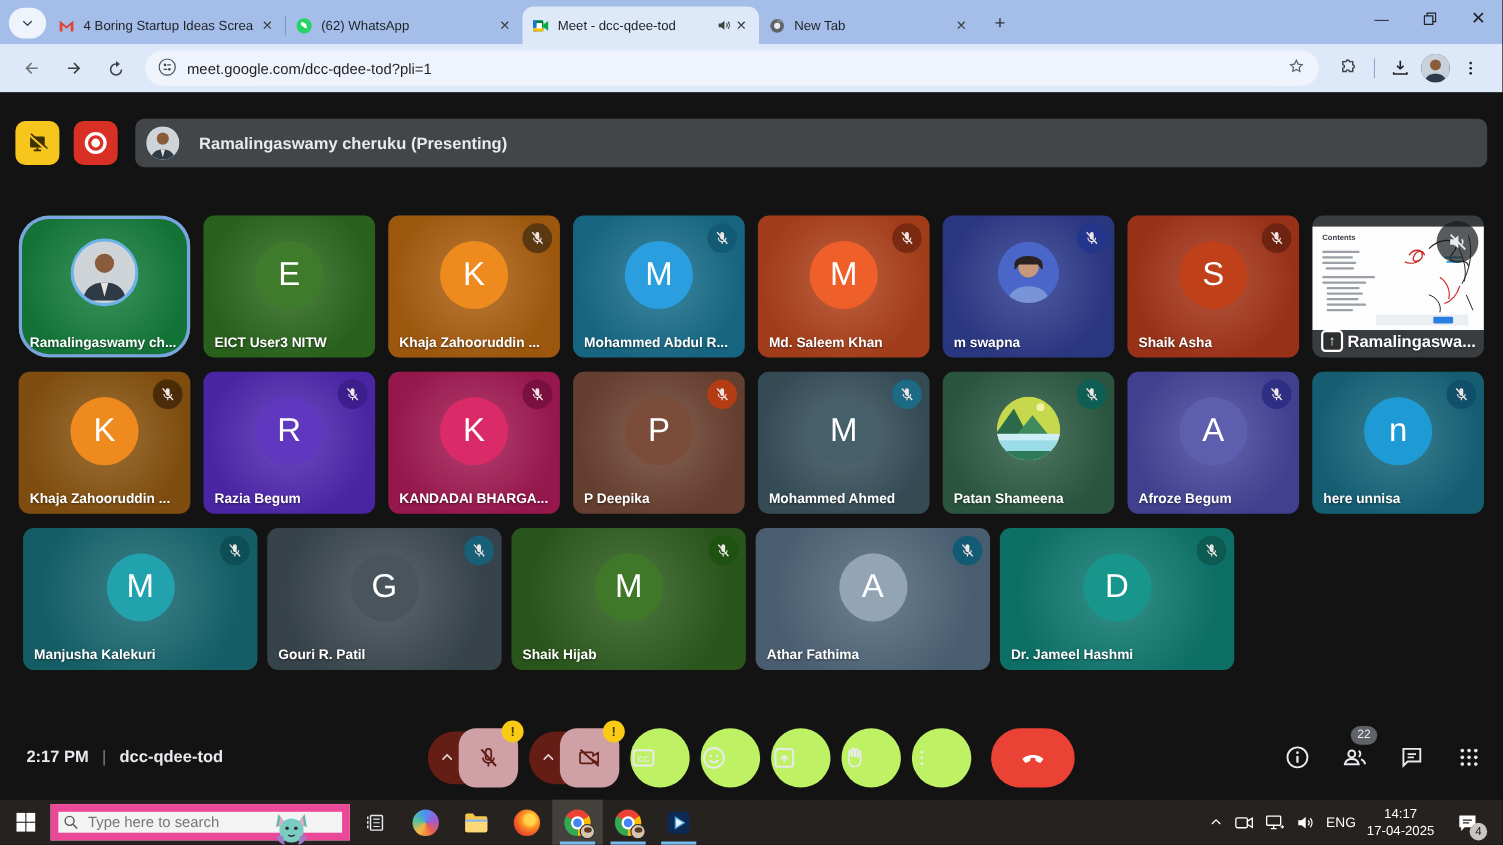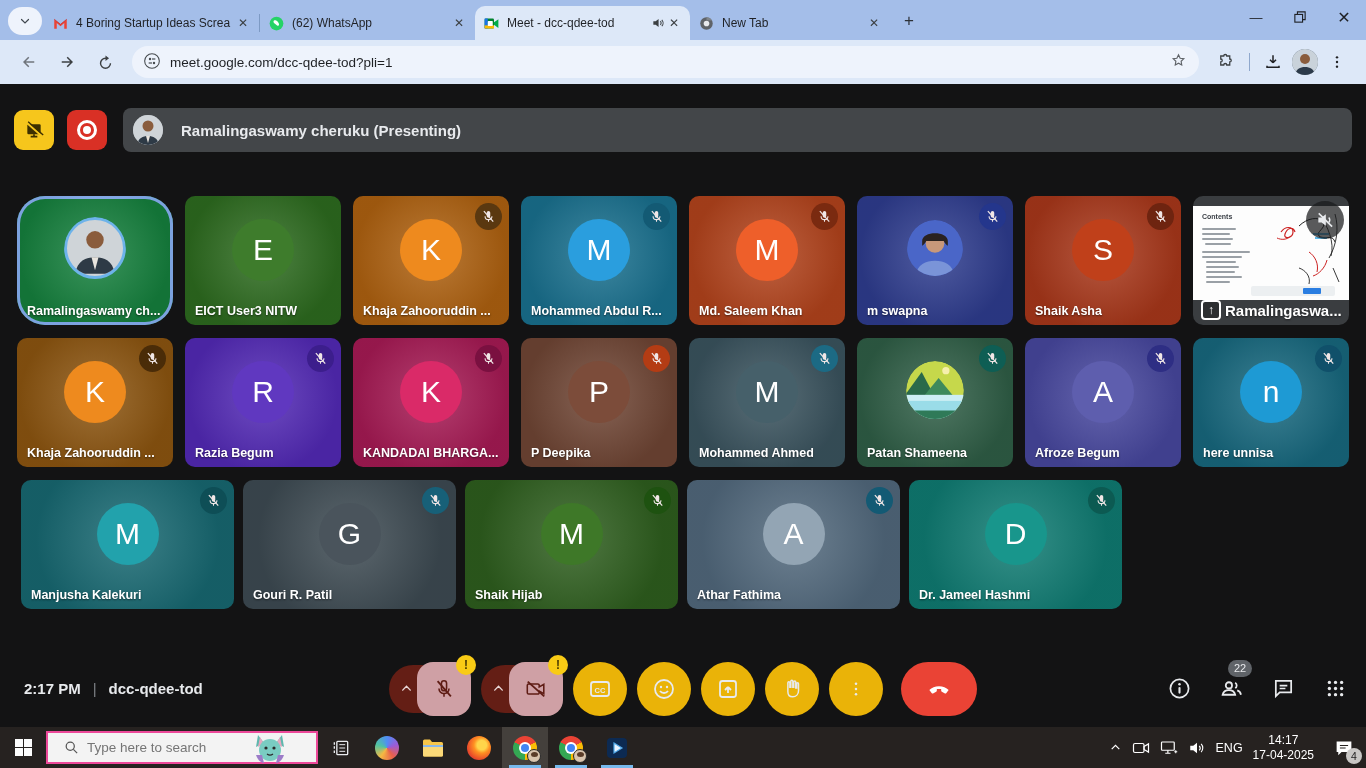--- a/index.html
+++ b/index.html
@@ -86,45 +86,45 @@
   .bar-center { position:absolute; left:50%; top:50%; transform:translate(-50%,-50%); display:flex;
     align-items:center; gap:10px; }
   .splitbtn { position:relative; display:flex; align-items:center; }
   .split-ch { width:34px; height:48px; background:#641e15; border-radius:24px 0 0 24px; display:flex;
     align-items:center; justify-content:center; }
   .split-main { width:54px; height:54px; margin-left:-6px; background:#cfa0a5; border-radius:16px; display:flex;
     align-items:center; justify-content:center; }
   .warnbadge { position:absolute; top:-7px; right:-5px; width:20px; height:20px; border-radius:50%;
     background:#f9cb15; color:#4a3b00; display:flex; align-items:center; justify-content:center;
     font-size:12px; font-weight:700; }
-  .roundbtn { width:54px; height:54px; border-radius:50%; background:#eab308; display:flex; align-items:center;
-    justify-content:center; }
+  .roundbtn { width:54px; height:54px; border-radius:50%; background:#bef264; display:flex; align-items:center;
+    }
   .endcall { width:76px; height:54px; border-radius:28px; background:#ea4335; display:flex; align-items:center;
     justify-content:center; margin-left:8px; }
   .bar-right { position:absolute; right:18px; top:50%; transform:translateY(-50%); display:flex; align-items:center;
     gap:26px; }
   .bar-ic { width:26px; height:26px; display:flex; align-items:center; justify-content:center; position:relative; }
   .cntbadge { position:absolute; top:-16px; right:-8px; min-width:24px; height:17px; background:#5f6368;
     border-radius:9px; color:#e8eaed; font-size:11px; display:flex; align-items:center; justify-content:center;
     padding:0 4px; }
 
   
   .taskbar { height:41px; background:#262220; display:flex; align-items:center; position:relative; }
   .startbtn { width:46px; height:41px; display:flex; align-items:center; justify-content:center; }
   .winlogo { width:17px; height:17px; display:grid; grid-template-columns:8px 8px; grid-template-rows:8px 8px; gap:1px; }
   .winlogo div { background:#fdfdfd; }
-  .searchbox { width:272px; height:33px; background:#f3f3f3; border:2px solid #ec4899; display:flex; align-items:center;
-    padding:0 16px; position:relative; }
+  .searchbox { width:272px; height:33px; background:#f3f3f3; border:7px solid #ec4899; display:flex; align-items:center;
+    padding:0 4px; position:relative; }
   .searchbox input { border:none; outline:none; background:transparent; font-size:13.5px; color:#444;
     font-family:"Liberation Sans",sans-serif; width:170px; margin-left:8px; }
   .critter { position:absolute; right:26px; top:-4px; }
   .tb-app { width:46px; height:41px; display:flex; align-items:center; justify-content:center; position:relative; }
   .tb-app.open::after { content:""; position:absolute; bottom:0; left:7px; right:7px; height:3px; background:#76b9ed; }
   .tb-app.focused { background:#44403c; }
-  .tray { position:absolute; right:0; top:0; height:41px; display:flex; align-items:center; gap:10px; padding-right:2px; }
+  .tray { position:absolute; right:0; top:0; height:41px; display:flex; align-items:center; gap:10px; padding-right:12px; }
   .tray .t-ic { display:flex; align-items:center; justify-content:center; }
   .tray .lang { color:#fff; font-size:12.5px; }
   .clock { color:#fff; font-size:12px; text-align:center; line-height:1.25; }
   .notif { position:relative; width:40px; height:41px; display:flex; align-items:center; justify-content:center; }
   .notif .nbadge { position:absolute; right:2px; bottom:4px; width:16px; height:16px; border-radius:50%;
     background:#c9c7c5; color:#222; font-size:10.5px; display:flex; align-items:center; justify-content:center; }
 </style>
 </head>
 <body>
 

